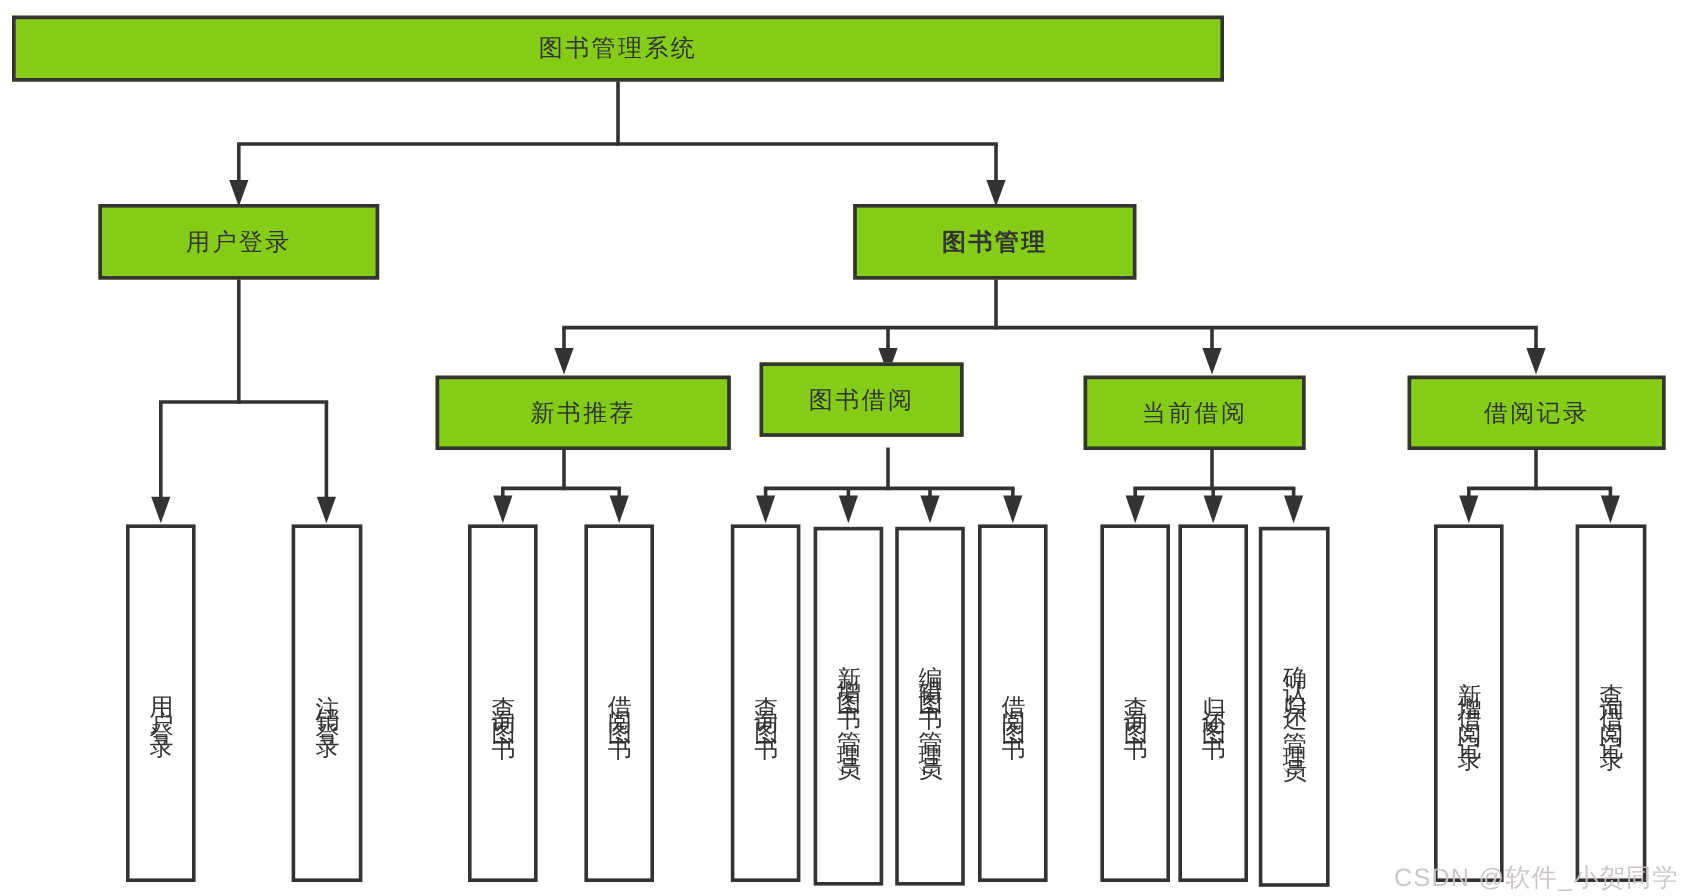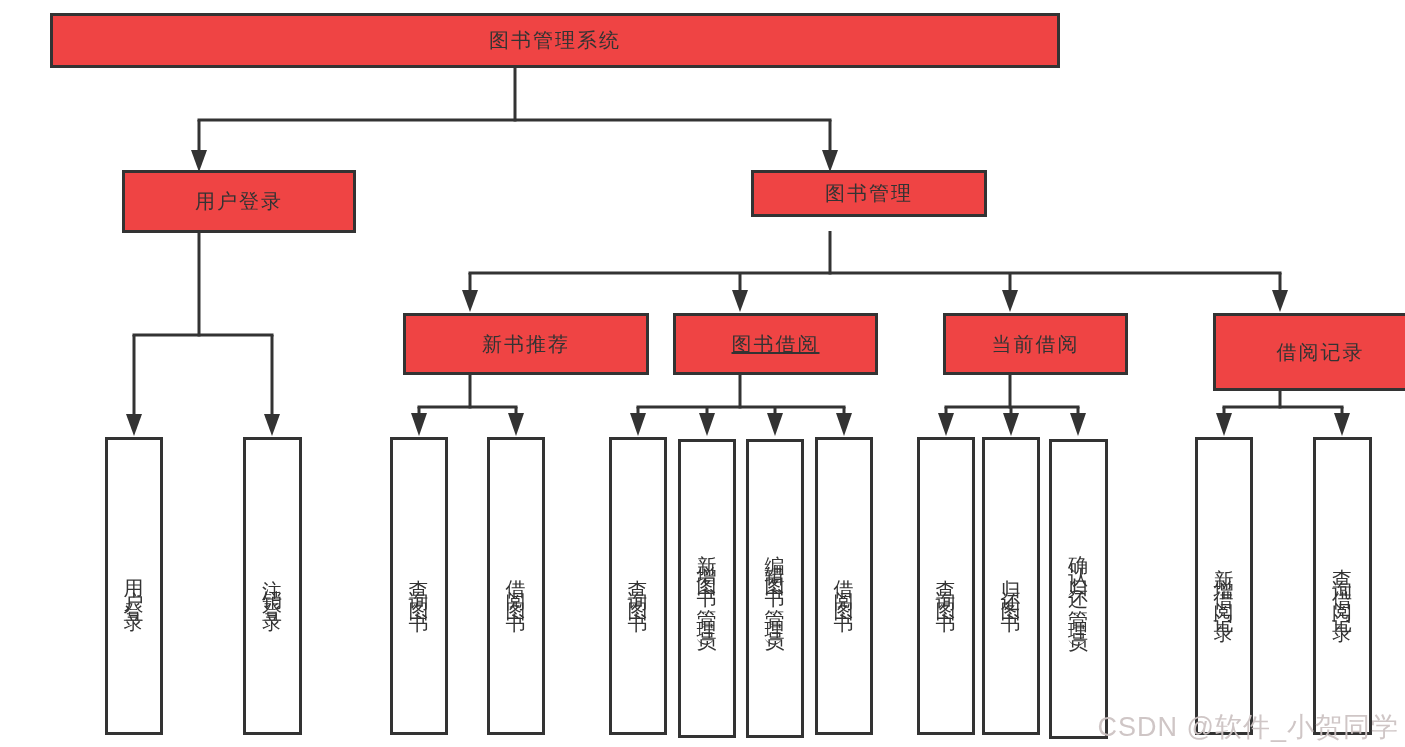--- a/index.html
+++ b/index.html
@@ -19,29 +19,28 @@
     position: absolute;
     left: 0;
     top: 0;
     width: 1405px;
     height: 747px;
   }
   .node {
     position: absolute;
     box-sizing: border-box;
     border: 3px solid #333333;
-    background: #ef4444;
+    background: #84cc16;
     display: flex;
     align-items: center;
     justify-content: center;
     color: #333333;
     font-size: 20px;
     letter-spacing: 2px;
     white-space: nowrap;
-    margin-left: 40px;
   }
   .vnode {
     position: absolute;
     box-sizing: border-box;
     border: 3px solid #333333;
     background: #ffffff;
     display: flex;
     align-items: center;
     justify-content: center;
     color: #333333;
@@ -51,21 +50,21 @@
     text-orientation: mixed;
     font-size: 20px;
     letter-spacing: 11px;
     color: #333333;
     line-height: 1;
   }
   .watermark {
     position: absolute;
     right: 6px;
     bottom: 2px;
-    font-size: 27px;
+    font-size: 21px;
     letter-spacing: 1px;
     color: #cdc3c3;
     opacity: 0.95;
     white-space: nowrap;
   }
 </style>
 </head>
 <body>
 
 <div id="canvas">
@@ -146,34 +145,34 @@
     </g>
   </svg>
 
   <div class="node" style="left:10px; top:13px; width:1010px; height:55px;">
     <span>图书管理系统</span>
   </div>
 
   <div class="node" style="left:82px; top:170px; width:234px; height:63px;">
     <span>用户登录</span>
   </div>
-  <div class="node" style="left:711px; top:170px; width:236px; height:47px;">
+  <div class="node" style="left:711px; top:170px; width:236px; height:63px;font-weight:bold;">
     <span>图书管理</span>
   </div>
 
   <div class="node" style="left:363px; top:313px; width:246px; height:62px;">
     <span>新书推荐</span>
   </div>
-  <div class="node" style="left:633px; top:313px; width:205px; height:62px;text-decoration:underline;">
+  <div class="node" style="left:633px; top:302px; width:170px; height:62px;">
     <span>图书借阅</span>
   </div>
   <div class="node" style="left:903px; top:313px; width:185px; height:62px;">
     <span>当前借阅</span>
   </div>
-  <div class="node" style="left:1173px; top:313px; width:215px; height:78px;">
+  <div class="node" style="left:1173px; top:313px; width:215px; height:62px;">
     <span>借阅记录</span>
   </div>
 
   <div class="vnode" style="left:105px; top:437px; width:58px; height:298px;">
     <span>用户登录</span>
   </div>
   <div class="vnode" style="left:243px; top:437px; width:59px; height:298px;">
     <span>注销登录</span>
   </div>
 

